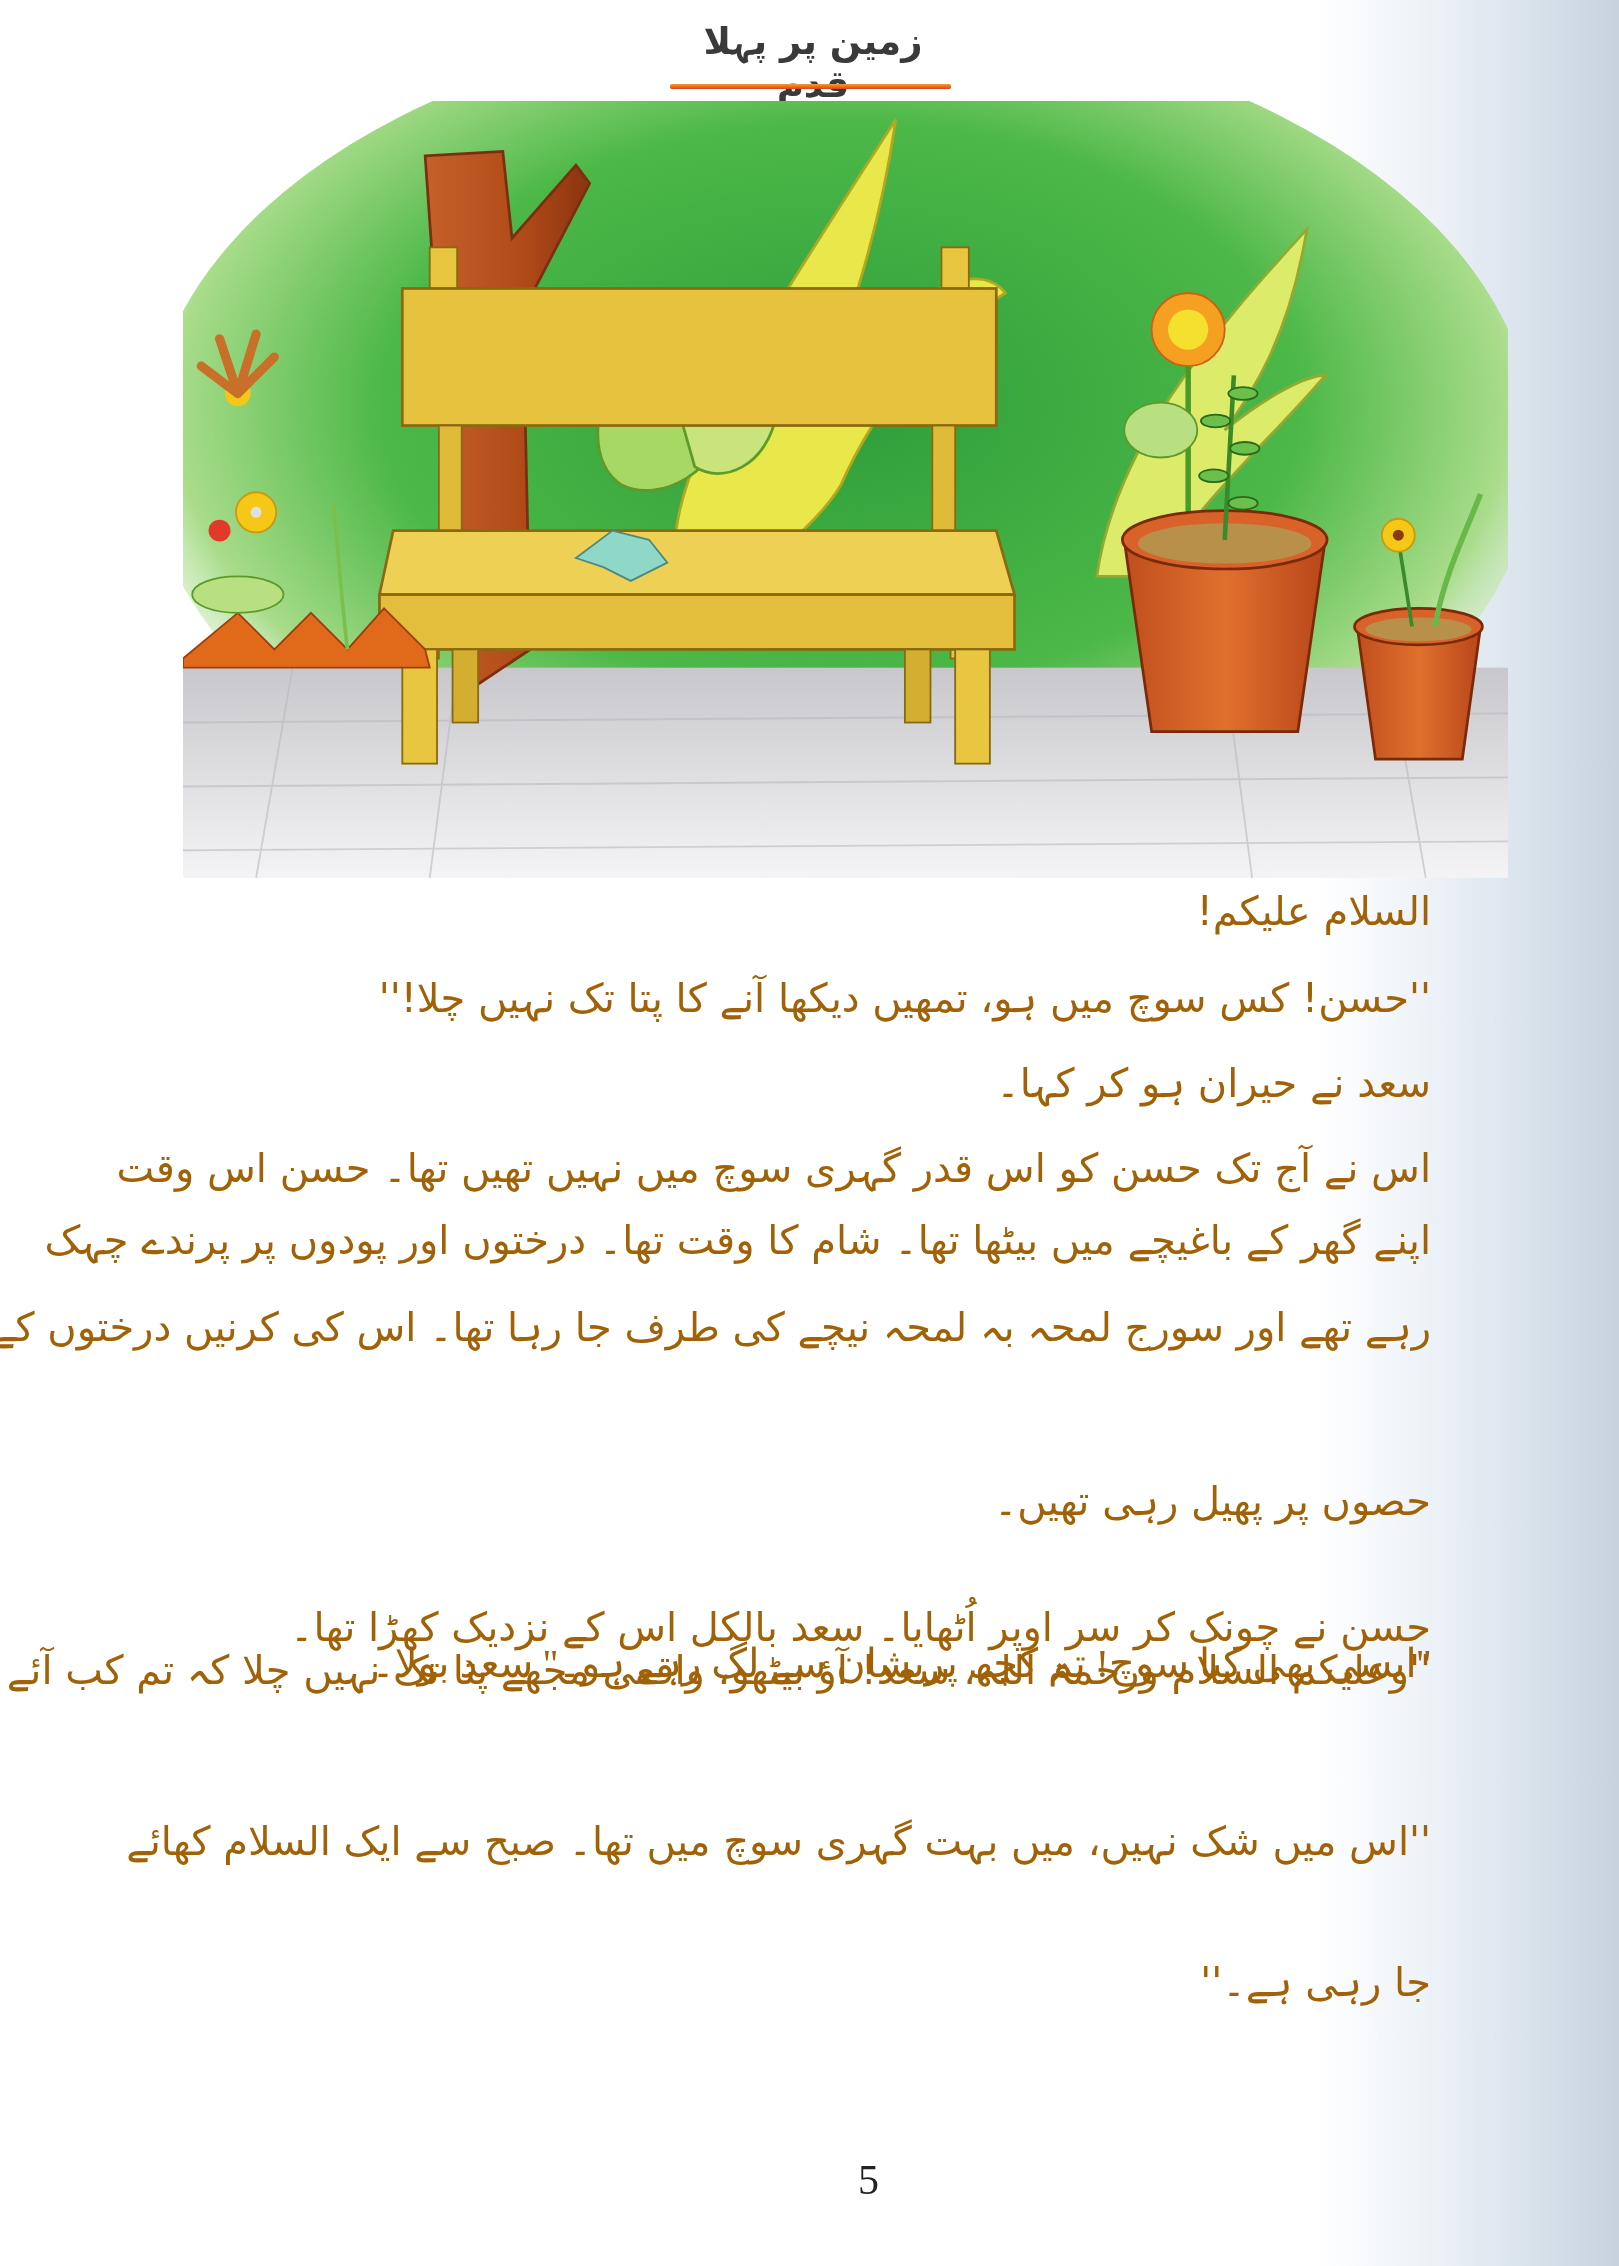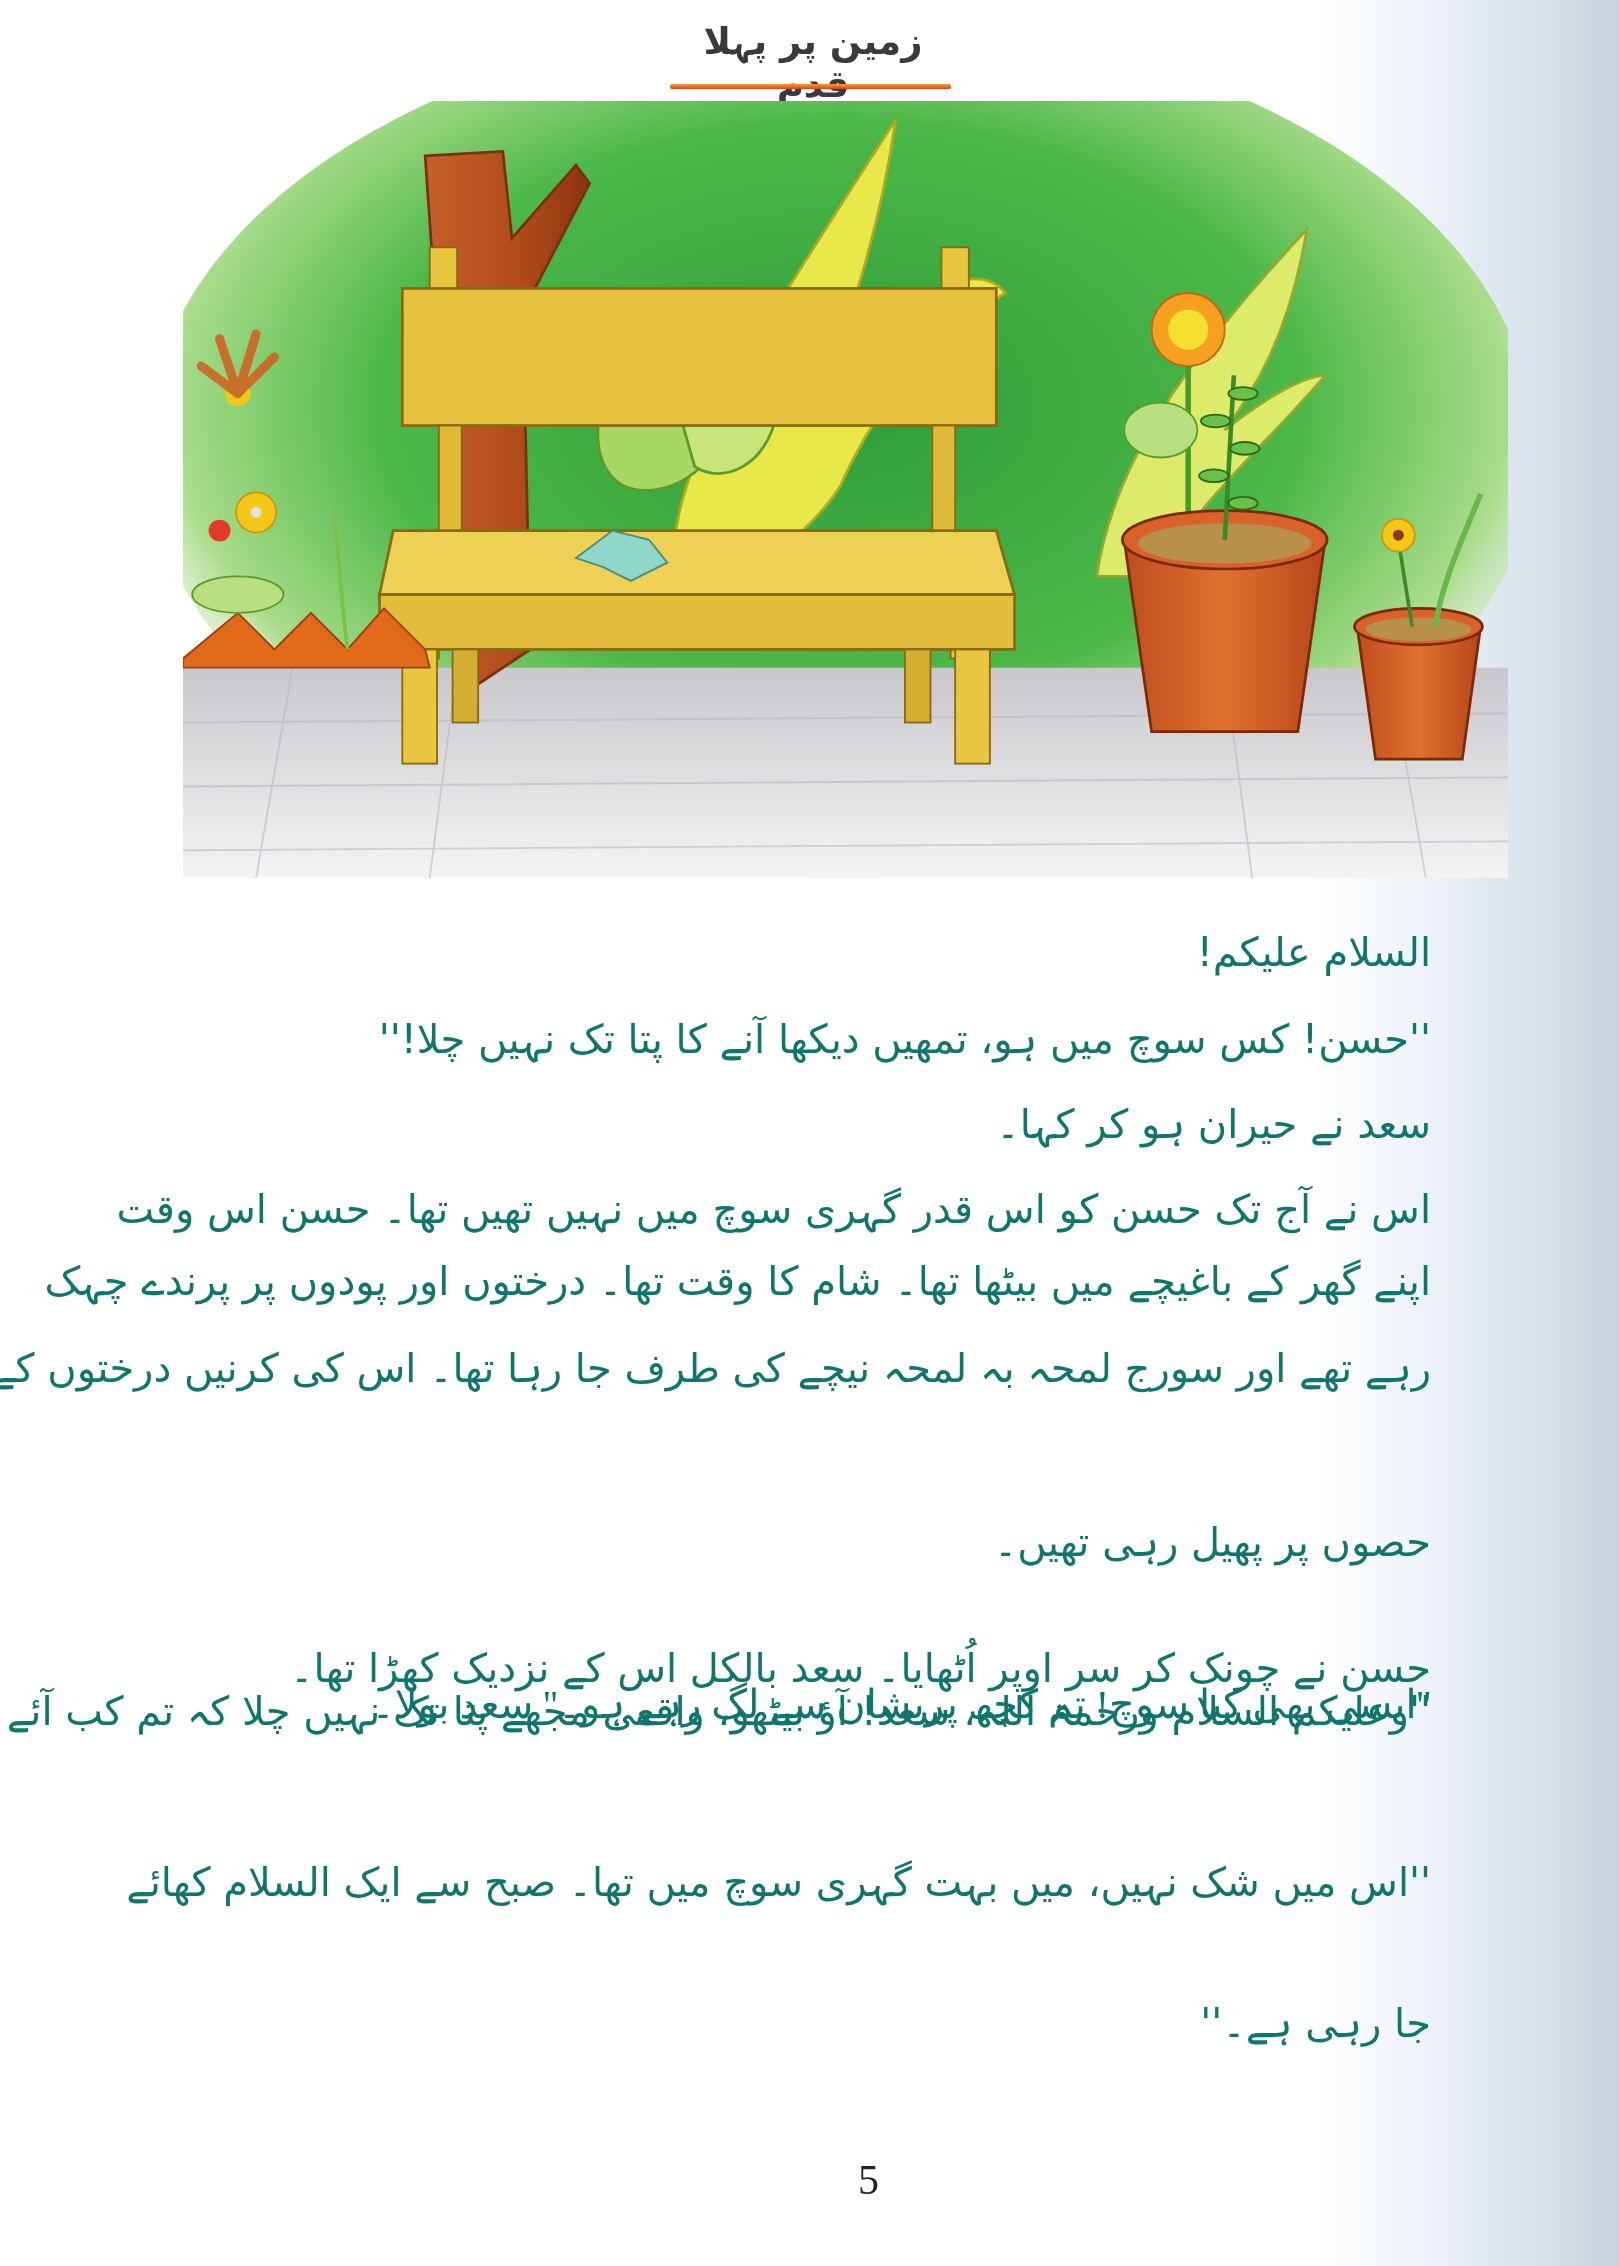--- a/index.html
+++ b/index.html
@@ -6,21 +6,21 @@
   body { width:1619px; height:2266px; position:relative; overflow:hidden;
          background:#ffffff; font-family:"DejaVu Sans", sans-serif; }
   .page-shade { position:absolute; top:0; right:0; width:302px; height:2266px;
          background:linear-gradient(to right, rgba(255,255,255,0) 0%, #eef3f8 35%, #d9e3ec 70%, #c7d2dc 100%); }
   .running-title { position:absolute; top:20px; left:676px; width:274px; text-align:center;
          direction:rtl; font-size:37px; color:#3a3a3a; font-weight:bold; }
   .title-rule { position:absolute; top:84px; left:670px; width:281px; height:4.6px;
          background:linear-gradient(#f0a030,#e0401a); border-radius:1.8px; }
   .illustration { position:absolute; top:101px; left:183px; width:1325px; height:777px; }
   .text-line { position:absolute; direction:rtl; text-align:right; font-size:40px;
-         color:#0f766e; white-space:nowrap; font-family:"DejaVu Sans", sans-serif; line-height:55px;margin-top:41px; }
+         color:#a16207; white-space:nowrap; font-family:"DejaVu Sans", sans-serif; line-height:55px; }
   .full { right:188px; left:228px; text-align:justify; text-align-last:justify; }
   .short { right:188px; }
   .page-number { position:absolute; top:2156px; left:841px; width:55px; text-align:center;
          font-family:"Liberation Serif", serif; font-size:42px; color:#222; }
 </style>
 </head>
 <body>
 
 <div class="page-shade"></div>
 

